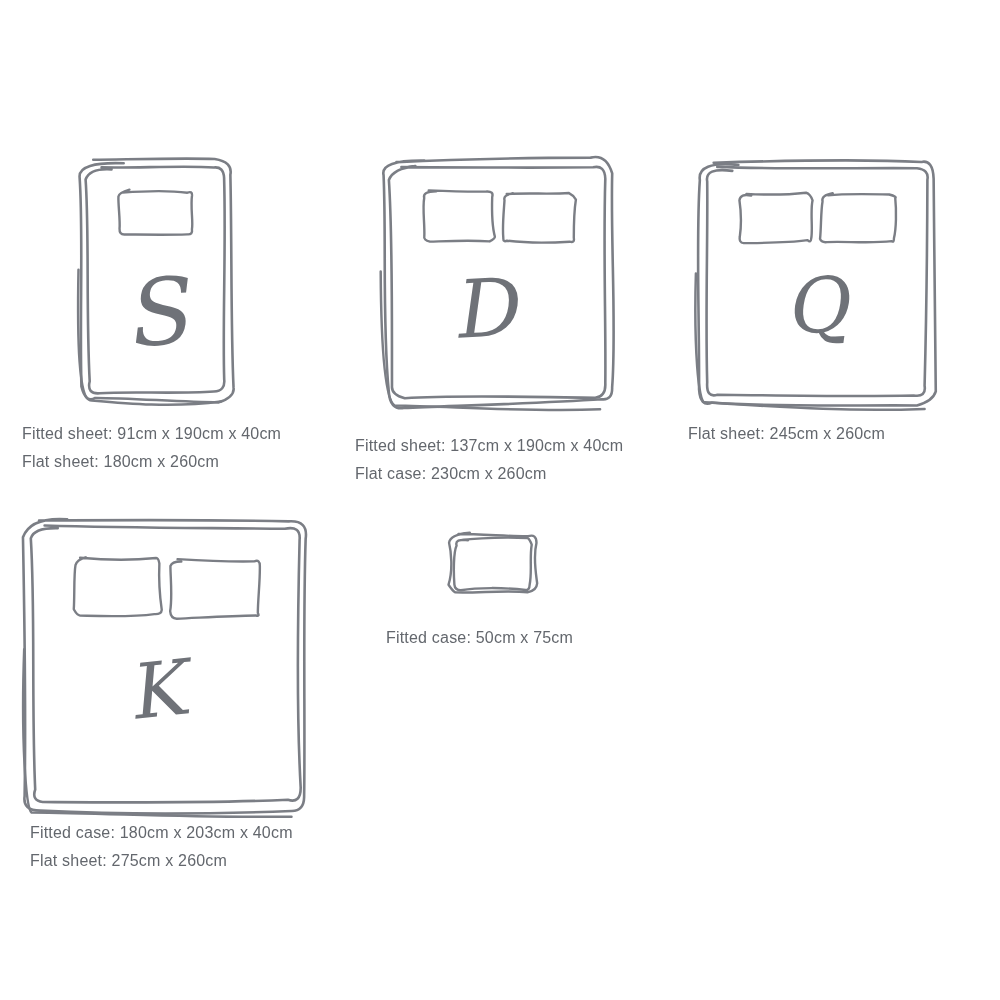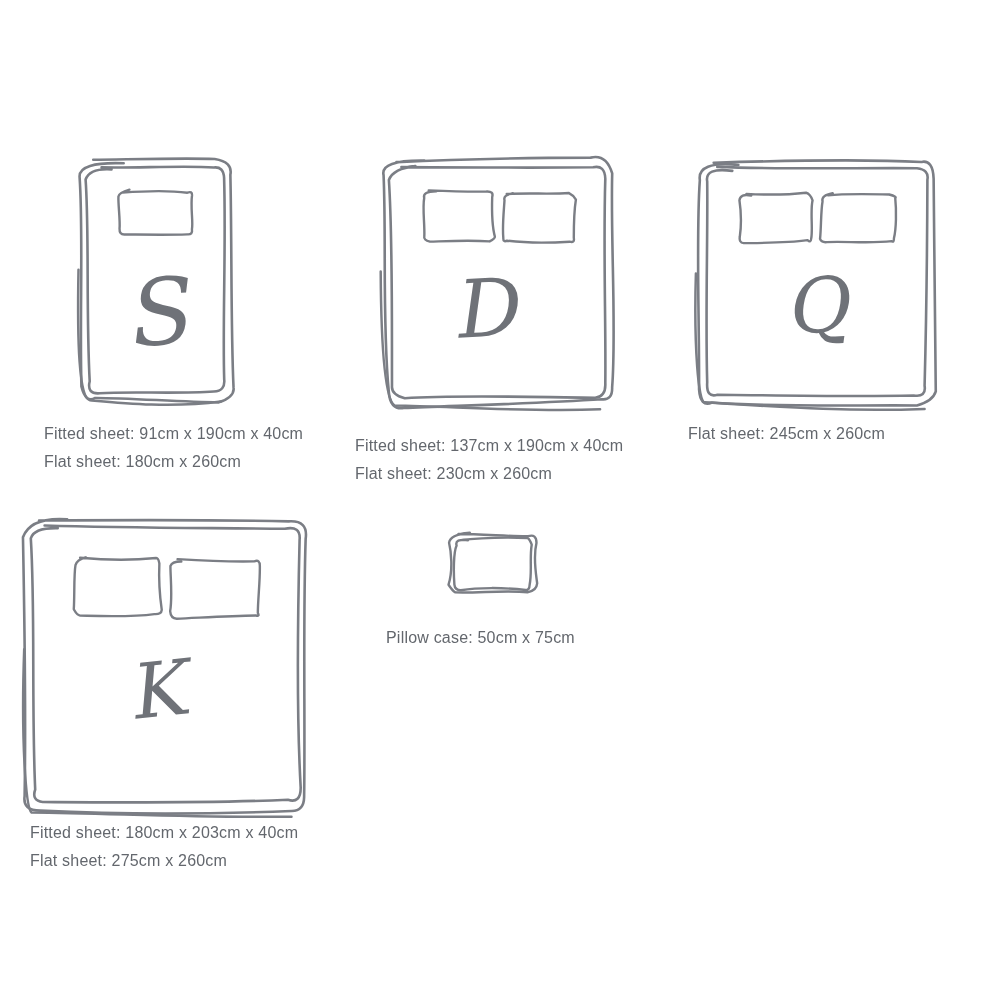--- a/index.html
+++ b/index.html
@@ -64,36 +64,36 @@
       <path d="M 18.4 5.1 C 103.9 4.1, 200 3.6, 268.2 4.8 Q 287.7 3.6, 285.1 22 C 282.7 106.05, 285.5 207.2, 284.7 280.4 Q 284.5 294.5, 272.2 294.4 C 187.1 298.3, 89.9 298.3, 20.9 295.2 Q 3.1 295.3, 5.2 280.6 C 6.2 192.25, 4 89.3, 2.4 21.9 Q 9.6 1.5, 46.5 3.8" fill="none" stroke="#7b7e85" stroke-width="2.6" stroke-linecap="round" stroke-linejoin="round" transform="rotate(0.25 146 150)"></path>
       <path d="M 24.6 9.5 C 108.3 12.2, 200.39999999999998 11.8, 264.8 12.8 Q 280.9 9.4, 279.6 23.7 C 277.6 105.25, 276.7 201.9, 280.7 271.7 Q 280.7 287.8, 267.9 283.8 C 186.6 287.4, 95 286.5, 22.7 286 Q 11.4 284.4, 15.2 273.5 C 11.4 188.65, 15.3 93.1, 10.8 22.4 Q 13.8 11.6, 37.7 12.1" fill="none" stroke="#7b7e85" stroke-width="2.6" stroke-linecap="round" stroke-linejoin="round"></path>
     <text class="letter" x="142" y="200" text-anchor="middle" font-size="76" transform="rotate(-6 142 175)" fill="#6f7278">K</text>
   </svg>
 
   <svg class="sketch pcase" style="left:443px;top:528px" width="100" height="72" aria-hidden="true">
       <path d="M 14.9 6.6 C 38.8 6.3, 69 8.2, 84.7 7.6 Q 93 4.9, 93.1 14.1 C 89.8 28.849999999999998, 93.3 46, 94.5 54.6 Q 94 62.1, 85 63.6 C 62.6 61.7, 34.5 65.5, 12.6 65 Q 9.9 63.3, 5.9 57.5 C 10.4 41.95, 7.7 23.4, 5.7 15.6 Q 6.5 7.2, 26.2 5.1" fill="none" stroke="#7b7e85" stroke-width="2.4" stroke-linecap="round" stroke-linejoin="round" transform="rotate(1 50 36)"></path>
       <path d="M 16.4 12.4 C 39.39999999999999 9.4, 63.69999999999999 9.3, 84.5 10 Q 87 11.5, 88.7 16.7 C 86.5 30, 89.2 44.6, 86.6 56.9 Q 86.5 62, 82.6 62 C 61.3 59.4, 34.5 59.4, 17.8 62.2 Q 11.9 62.1, 11.4 56.6 C 10.5 44.2, 10.4 24.3, 13.6 17.5 Q 11.4 10.5, 25.1 12.2" fill="none" stroke="#7b7e85" stroke-width="2.4" stroke-linecap="round" stroke-linejoin="round"></path>
     </svg>
 
-  <div class="label" style="left:44px;top:420px">
+  <div class="label" style="left:22px;top:420px">
     <div>Fitted sheet: 91cm x 190cm x 40cm</div>
     <div>Flat sheet: 180cm x 260cm</div>
   </div>
 
   <div class="label" style="left:355px;top:432px">
     <div>Fitted sheet: 137cm x 190cm x 40cm</div>
-    <div>Flat sheet: 230cm x 260cm</div>
+    <div>Flat case: 230cm x 260cm</div>
   </div>
 
   <div class="label" style="left:688px;top:420px">
     <div>Flat sheet: 245cm x 260cm</div>
   </div>
 
   <div class="label" style="left:30px;top:819px">
-    <div>Fitted sheet: 180cm x 203cm x 40cm</div>
+    <div>Fitted case: 180cm x 203cm x 40cm</div>
     <div>Flat sheet: 275cm x 260cm</div>
   </div>
 
   <div class="label" style="left:386px;top:624px">
-    <div>Pillow case: 50cm x 75cm</div>
+    <div>Fitted case: 50cm x 75cm</div>
   </div>
 
 </div>
 
 </body></html>

